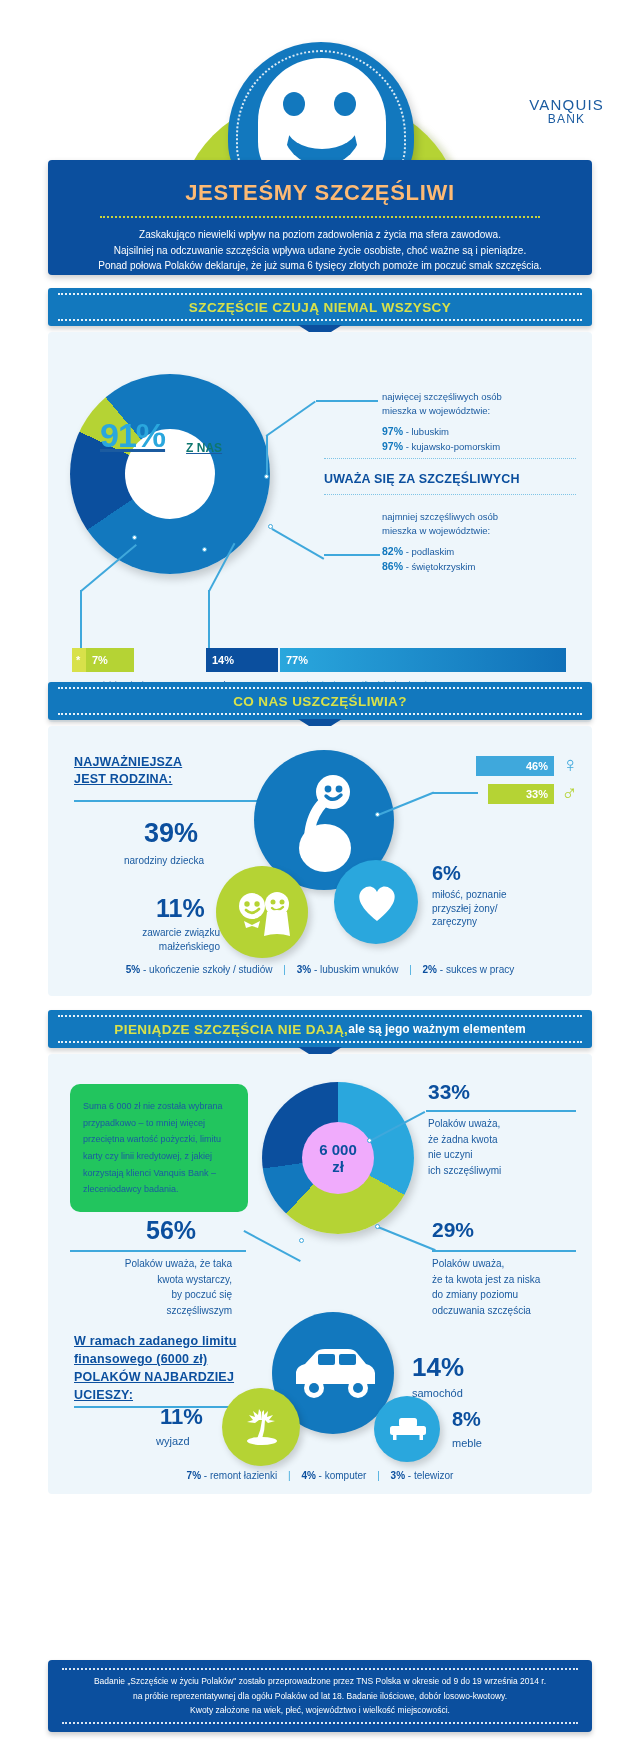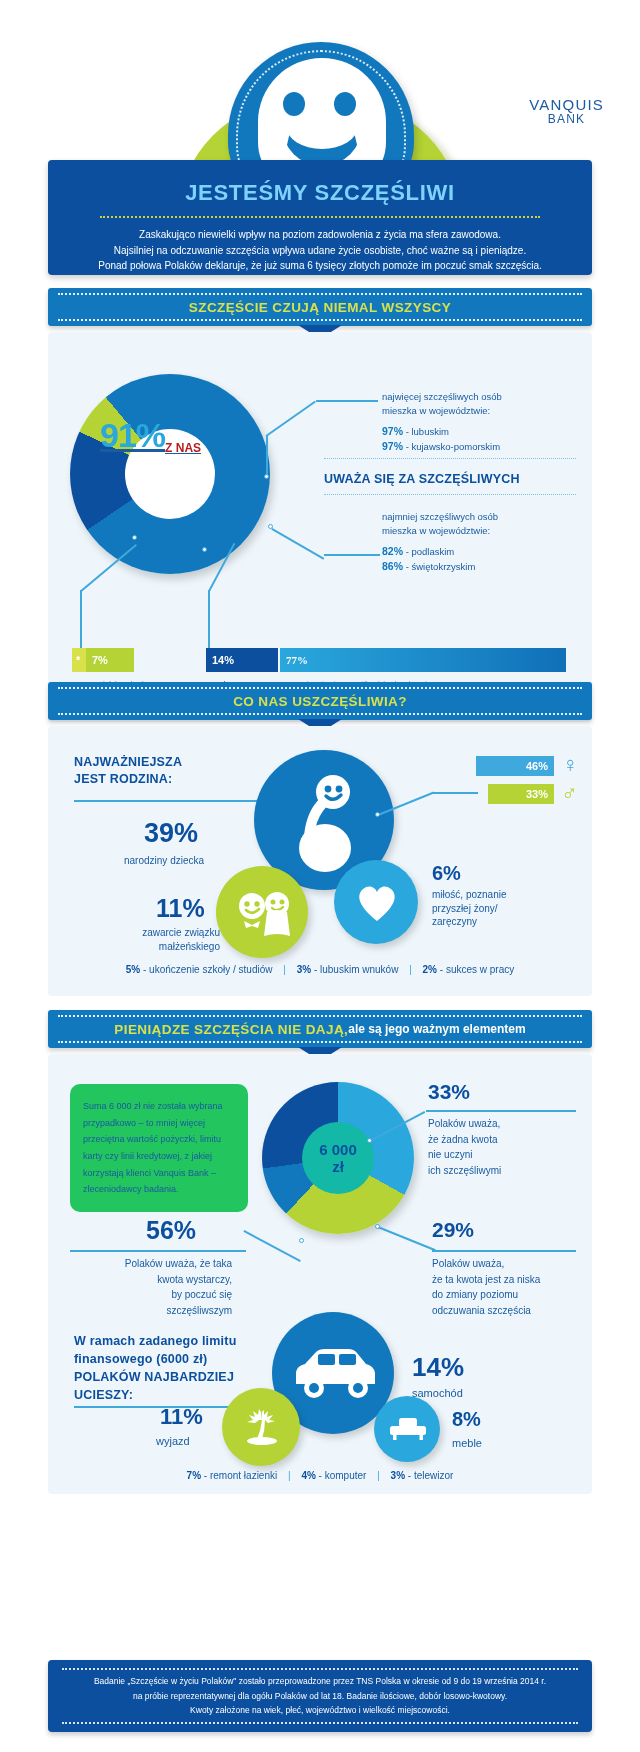--- a/index.html
+++ b/index.html
@@ -64,21 +64,21 @@
   .brand .b2 { font-size: 12px; letter-spacing: 1.2px; font-weight: 400; }
 
   
   .title-panel {
     position: absolute; left: 48px; top: 160px; width: 544px; height: 115px;
     background: #0b4f9e; border-radius: 4px;
     box-shadow: 0 3px 6px rgba(0,0,0,.2);
     padding-top: 20px;
   }
   .title-panel h1 {
-    text-align: center; color: #7dd3fc; font-size: 22px; font-weight: bold;
+    text-align: center; color: #fdba74; font-size: 22px; font-weight: bold;
     letter-spacing: .7px;
   }
   .dotted-sep {
     margin: 10px auto 9px; width: 440px; height: 0;
     border-top: 2px dotted #c9d43f;
   }
   .title-panel p {
     text-align: center; color: #ffffff; font-size: 10px; line-height: 1.55;
     padding: 0 30px;
   }
@@ -128,21 +128,21 @@
   }
   .donut-hole {
     position: absolute; left: 55px; top: 55px; width: 90px; height: 90px;
     background: #ffffff; border-radius: 50%;
   }
   .donut-center {
     position: absolute; left: 52px; top: 84px; width: 160px;
     display: flex; align-items: flex-end; text-decoration: underline;
   }
   .donut-center .pct { font-size: 34px; font-weight: bold; color: #2aa7dd; letter-spacing: -1px; }
-  .donut-center .znas { font-size: 12px; font-weight: bold; color: #b91c1c; margin-left: 0; }
+  .donut-center .znas { font-size: 12px; font-weight: bold; color: #0f766e; margin-left: 21px; }
 
   .reg-block { position: absolute; font-size: 9.5px; line-height: 1.45; color: #1b5ba0; }
   .reg-block b { color: #1278be; font-size: 10.5px; }
   .big-claim {
     position: absolute; left: 276px; top: 140px; width: 250px;
     font-size: 12.5px; font-weight: bold; color: #0b4f9e; letter-spacing: .2px;
   }
   .dotline { position: absolute; height: 0; border-top: 1.5px dotted #7fc4e6; }
   .leader { position: absolute; background: #3fa8dc; }
   .leader-dot { position: absolute; width: 5px; height: 5px; border-radius: 50%; background: #ffffff; border: 1.5px solid #3fa8dc; }
@@ -150,21 +150,21 @@
   .barset { position: absolute; }
   .bar { height: 24px; display: flex; align-items: center; }
   .bseg { height: 24px; display: flex; align-items: center; padding-left: 6px; color: #fff; font-weight: bold; font-size: 11px; }
   .legend-cols { position: absolute; font-size: 7.5px; line-height: 1.5; }
   .foot-note { position: absolute; font-size: 9px; color: #1b5ba0; }
   .foot-note b { color: #a9c62b; font-size: 11px; }
 
   
   #sec2 { position: absolute; left: 48px; top: 682px; width: 544px; }
   #sec2body { height: 270px; margin-top: 6px; }
-  .lbl-head { position: absolute; font-size: 12.5px; font-weight: bold; color: #0b4f9e; line-height: 1.35; letter-spacing: .2px; }
+  .lbl-head { position: absolute; font-size: 12.5px; font-weight: bold; color: #0b4f9e; line-height: 1.35; letter-spacing: .2px; text-decoration: underline; }
   .underline { position: absolute; height: 1.5px; background: #3fa8dc; }
   .circ { position: absolute; border-radius: 50%; box-shadow: 3px 4px 7px rgba(0,0,0,.17); }
   .statnum { position: absolute; font-weight: bold; color: #0b4f9e; }
   .statlbl { position: absolute; font-size: 10px; color: #1b5ba0; line-height: 1.35; }
   .gbar { position: absolute; height: 20px; display: flex; align-items: center; justify-content: flex-end; padding-right: 6px; color: #fff; font-weight: bold; font-size: 11px; }
   .gender { position: absolute; font-size: 22px; color: #3fa8dc; font-weight: bold; line-height: 1; }
   .minor-row { position: absolute; font-size: 10px; color: #1b5ba0; }
   .minor-row b { color: #0b4f9e; }
   .minor-row .sep { color: #3fa8dc; margin: 0 8px; }
 
@@ -182,21 +182,21 @@
     background: conic-gradient(
       from 0deg,
       #2aa7dd 0deg 119deg,
       #b5d334 119deg 223deg,
       #1278be 223deg 262deg,
       #0b4f9e 262deg 360deg);
     box-shadow: 3px 5px 9px rgba(0,0,0,.18);
   }
   .donut2-hole {
     position: absolute; left: 254px; top: 68px; width: 72px; height: 72px;
-    background: #14b8a6; border-radius: 50%;
+    background: #f0abfc; border-radius: 50%;
     display: flex; flex-direction: column; align-items: center; justify-content: center;
     color: #0b4f9e; font-weight: bold; font-size: 15px; line-height: 1.15;
   }
 
   
   .footer {
     position: absolute; left: 48px; top: 1660px; width: 544px; height: 72px;
     background: #0b4f9e; border-radius: 4px;
     box-shadow: 0 3px 5px rgba(0,0,0,.2);
     display: flex; align-items: center; justify-content: center;
@@ -306,21 +306,21 @@
       <div class="barset" style="left:24px; top:316px;">
         <div class="bar">
           <div class="bseg" style="background:#d8e14a; width:14px; padding-left:4px;">*</div>
           <div class="bseg" style="background:#b5d334; width:48px;">7%</div>
         </div>
       </div>
 
       <div class="barset" style="left:158px; top:316px;">
         <div class="bar">
           <div class="bseg" style="background:#0b4f9e; width:72px;">14%</div>
-          <div class="bseg" style="background:linear-gradient(90deg,#2aa7dd,#1070b8); width:286px; margin-left:2px;font-family:Liberation Serif, serif;">77%</div>
+          <div class="bseg" style="background:linear-gradient(90deg,#2aa7dd,#1070b8); width:286px; margin-left:2px;">77%</div>
         </div>
       </div>
 
       <div class="legend-cols" style="left:42px; top:346px; width:110px; color:#1b5ba0;">częściej czuję się nieszczęśliwy(a) niż szczęśliwy(a)</div>
       <div class="legend-cols" style="left:158px; top:346px; width:62px; color:#0b4f9e; font-weight:bold;">prawie zawsze czuję się szczęśliwy(a)</div>
       <div class="legend-cols" style="left:226px; top:346px; width:160px; color:#3fa8dc;">zazwyczaj czuję się szczęśliwy(a), ale zdarzają się chwile, kiedy dopada mnie smutek</div>
 
       <div class="foot-note" style="left:44px; top:398px;">
         <span style="color:#b5d334; font-weight:bold;">*</span>
         <b>2%</b>

